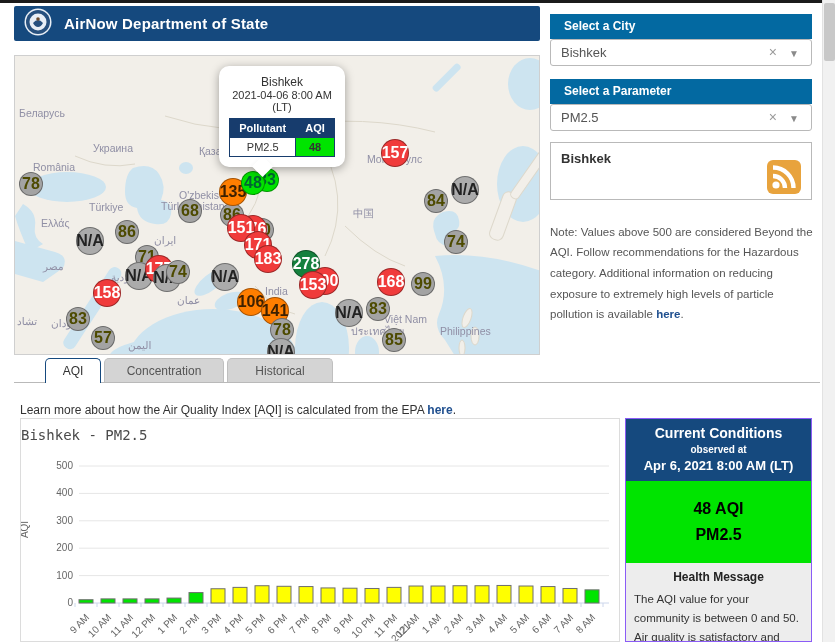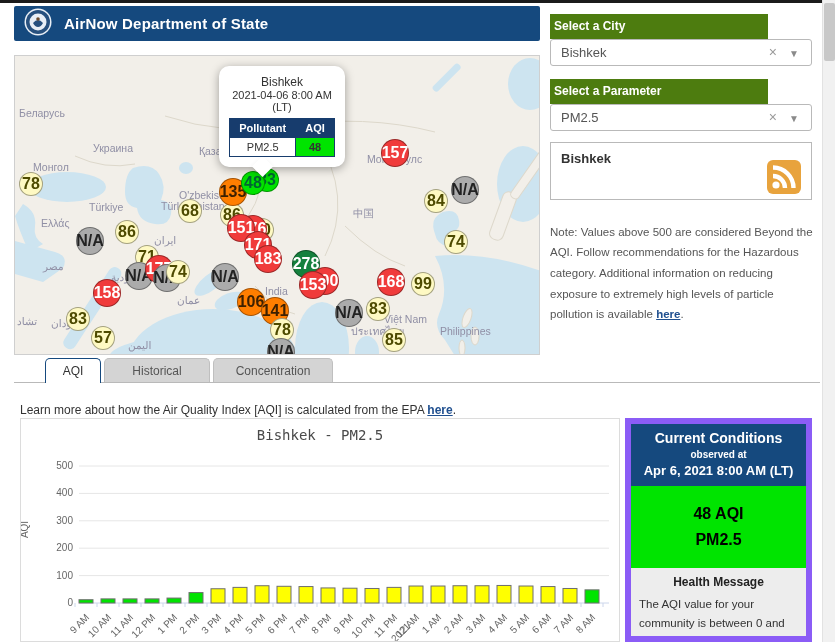--- a/index.html
+++ b/index.html
@@ -19,73 +19,73 @@
        border:1px solid #cfcfcf;overflow:hidden}
   #map svg.water{position:absolute;left:0;top:0}
   .map-label{position:absolute;font-size:10.5px;color:#908fa5;white-space:nowrap;z-index:1;
              transform:translate(0,-50%)}
   .marker{position:absolute;z-index:2;width:24px;height:24px;border-radius:50%;
           transform:translate(-50%,-50%);display:flex;align-items:center;justify-content:center;
           font-size:16px;font-weight:bold;border:1px solid rgba(0,0,0,.35);cursor:pointer}
   .marker.w3{width:28px;height:28px}
   .marker.green{background:#00e400;color:#093}
   .marker.green{color:#063}
-  .marker.yellow{background:#fef9c3;color:#4d4a00}
+  .marker.yellow{background:#a3a3a3;color:#4d4a00}
   .marker.orange{background:#ff7e00;color:#3d2000}
   .marker.red{background:#f03b3b;color:#fff}
   .marker.purple{background:#15803d;color:#fff}
   .marker.gray{background:#ababab;color:#222}
 
   
   #map-popup{position:absolute;left:204px;top:10px;width:126px;z-index:5;background:#fff;
              border-radius:10px;box-shadow:0 2px 10px rgba(0,0,0,.35);padding:9px 5px 10px;
              text-align:center}
   #map-popup:after{content:'';position:absolute;left:36px;bottom:-7px;width:15px;height:15px;
              background:#fff;transform:rotate(45deg);box-shadow:3px 3px 6px rgba(0,0,0,.12)}
   .popup-city{font-size:12px;color:#333}
   .popup-date,.popup-tz{font-size:11px;color:#333}
   #map-popup table{border-collapse:collapse;margin:5px auto 0;position:relative;z-index:2}
   #map-popup th{background:#173c6d;color:#fff;font-size:11px;font-weight:bold;padding:3px 9px;
              border:1px solid #173c6d}
   #map-popup td{font-size:11px;padding:3px 9px;border:1px solid #173c6d}
   #map-popup td.aqi-cell{background:#00e400;font-weight:bold}
 
   
-  .panel-head{position:absolute;left:550px;width:218px;height:25px;background:#4d7c0f;color:#fff;
-              font-size:12px;font-weight:bold;line-height:25px;padding-left:4px}
+  .panel-head{position:absolute;left:550px;width:262px;height:25px;background:#0369a1;color:#fff;
+              font-size:12px;font-weight:bold;line-height:25px;padding-left:14px}
   .select{position:absolute;left:550px;width:262px;height:27px;background:#fff;border:1px solid #b9b9b9;
           border-radius:3px;font-size:13px;color:#555;line-height:25px;padding-left:10px;cursor:pointer}
   .select .x{position:absolute;right:34px;top:0;color:#9a9a9a;font-size:14px;cursor:pointer}
   .select .caret{position:absolute;right:12px;top:1px;color:#8a8a8a;font-size:10px;cursor:pointer}
   #feed-box{position:absolute;left:550px;top:142px;width:262px;height:58px;background:#fff;
             border:1px solid #b9b9b9}
   #feed-title{font-size:13px;font-weight:bold;color:#333;padding:8px 0 0 10px}
   #rss-link{position:absolute;right:10px;top:17px;cursor:pointer}
   #note{position:absolute;left:550px;top:210px;width:264px;font-size:11.5px;color:#555;line-height:1.8}
-  .inline-link{color:#1f4f8f;font-weight:bold;text-decoration:underline;cursor:pointer}
+  .inline-link{color:#1f4f8f;font-weight:bold;cursor:pointer}
 
   
   #tabs{position:absolute;left:45px;top:358px;display:flex;gap:3px;z-index:2}
   .tab{height:24px;border-radius:5px 5px 0 0;font-size:12px;display:flex;align-items:center;
        justify-content:center;cursor:pointer}
   .tab.inactive{background:#d4d4d4;color:#555;border:1px solid #bfbfbf;border-bottom:none}
   .tab.active{background:#fff;color:#333;border:1px solid #15497e;border-bottom:none;height:25px}
   #tab-line{position:absolute;left:14px;top:382px;width:806px;height:1px;background:#b9b9b9;z-index:1}
   #learn-more{position:absolute;left:20px;top:391px;font-size:12px;color:#333}
 
   
   #chart-box{position:absolute;left:20px;top:418px;width:600px;height:224px;background:#fff;
              border:1px solid #dcdcdc;overflow:hidden}
-  #chart-title{position:absolute;left:0;top:8px;width:100%;text-align:center;font-size:14px;
+  #chart-title{position:absolute;left:0;top:8px;width:100%;text-align:left;font-size:14px;
              color:#4a4a4a;font-family:"DejaVu Sans Mono",monospace}
   #chart-ylabel{position:absolute;left:-5px;top:105px;transform:rotate(-90deg);font-size:10px;color:#666}
   #chart-svg{position:absolute;left:0;top:0}
 
   
-  #conditions{position:absolute;left:625px;top:418px;width:187px;height:224px;border:6px solid #8b5cf6;
+  #conditions{position:absolute;left:625px;top:418px;width:187px;height:224px;border:1px solid #8b5cf6;
               overflow:hidden;background:#ededed}
   #cond-header{background:#15497e;color:#fff;text-align:center;padding:6px 2px 8px}
   #cond-title{font-size:14px;font-weight:bold}
   #cond-observed-label{font-size:10px;font-weight:bold;margin-top:3px}
   #cond-observed{font-size:13px;font-weight:bold;margin-top:3px}
   #cond-green{background:#00e400;text-align:center;padding:15px 0 16px;color:#000}
   #cond-green div{font-size:16px;font-weight:bold;line-height:1.6}
   #cond-health{padding:7px 8px}
   #health-title{text-align:center;font-weight:bold;font-size:12px;color:#222;margin-bottom:6px}
   #health-text{font-size:11.5px;color:#333;line-height:1.65}
@@ -166,21 +166,21 @@
         </g>
       <ellipse cx="460" cy="280" rx="4" ry="9"></ellipse>
       <ellipse cx="447" cy="292" rx="3" ry="8"></ellipse>
       <ellipse cx="272" cy="297" rx="6" ry="8"></ellipse>
     </g>
   </svg>
 
   <div>
       <span class="map-label" style="left: 4px; top: 57px;">Беларусь</span>
       <span class="map-label" style="left: 78px; top: 92px;">Украина</span>
-      <span class="map-label" style="left: 18px; top: 111px;">Монгол</span>
+      <span class="map-label" style="left: 18px; top: 111px;">România</span>
       <span class="map-label" style="left: 26px; top: 167px;">Ελλάς</span>
       <span class="map-label" style="left: 74px; top: 151px;">Türkiye</span>
       <span class="map-label" style="left: 184px; top: 95px;">Қазақстан</span>
       <span class="map-label" style="left: 164px; top: 139px;">O'zbekiston</span>
       <span class="map-label" style="left: 146px; top: 150px;">Türkmenistan</span>
       <span class="map-label" style="left: 139px; top: 184px;">ایران</span>
       <span class="map-label" style="left: 352px; top: 103px;">Монгол улс</span>
       <span class="map-label" style="left: 338px; top: 158px;">中国</span>
       <span class="map-label" style="left: 250px; top: 235px;">India</span>
       <span class="map-label" style="left: 369px; top: 263px;">Việt Nam</span>
@@ -276,22 +276,22 @@
       <path d="M6,16 a12,12 0 0 1 12,12" fill="none" stroke="#fff" stroke-width="4.4"></path>
       <path d="M6,7.5 a20.5,20.5 0 0 1 20.5,20.5" fill="none" stroke="#fff" stroke-width="4.4"></path>
     </svg>
   </span>
 </div>
 
 <p id="note"><span>Note: Values above 500 are considered Beyond the AQI. Follow recommendations for the Hazardous category. Additional information on reducing exposure to extremely high levels of particle pollution is available </span><span class="inline-link">here</span><span>.</span></p>
 
 <div id="tabs">
   <div class="tab active" style="width:56px">AQI</div>
+  <div class="tab inactive" style="width:120px">Concentration</div>
   <div class="tab inactive" style="width:106px">Historical</div>
-  <div class="tab inactive" style="width:120px">Concentration</div>
 </div>
 <div id="tab-line"></div>
 
 <p id="learn-more"><span>Learn more about how the Air Quality Index [AQI] is calculated from the EPA </span><span class="inline-link">here</span><span>.</span></p>
 
 <section id="chart-box">
   <div id="chart-title">Bishkek - PM2.5</div>
   <div id="chart-ylabel">AQI</div>
   <svg id="chart-svg" width="600" height="224" viewBox="0 0 600 224">
       <text x="52" y="187" text-anchor="end" font-size="10" fill="#666" font-family="&quot;Liberation Sans&quot;,sans-serif">0</text>

